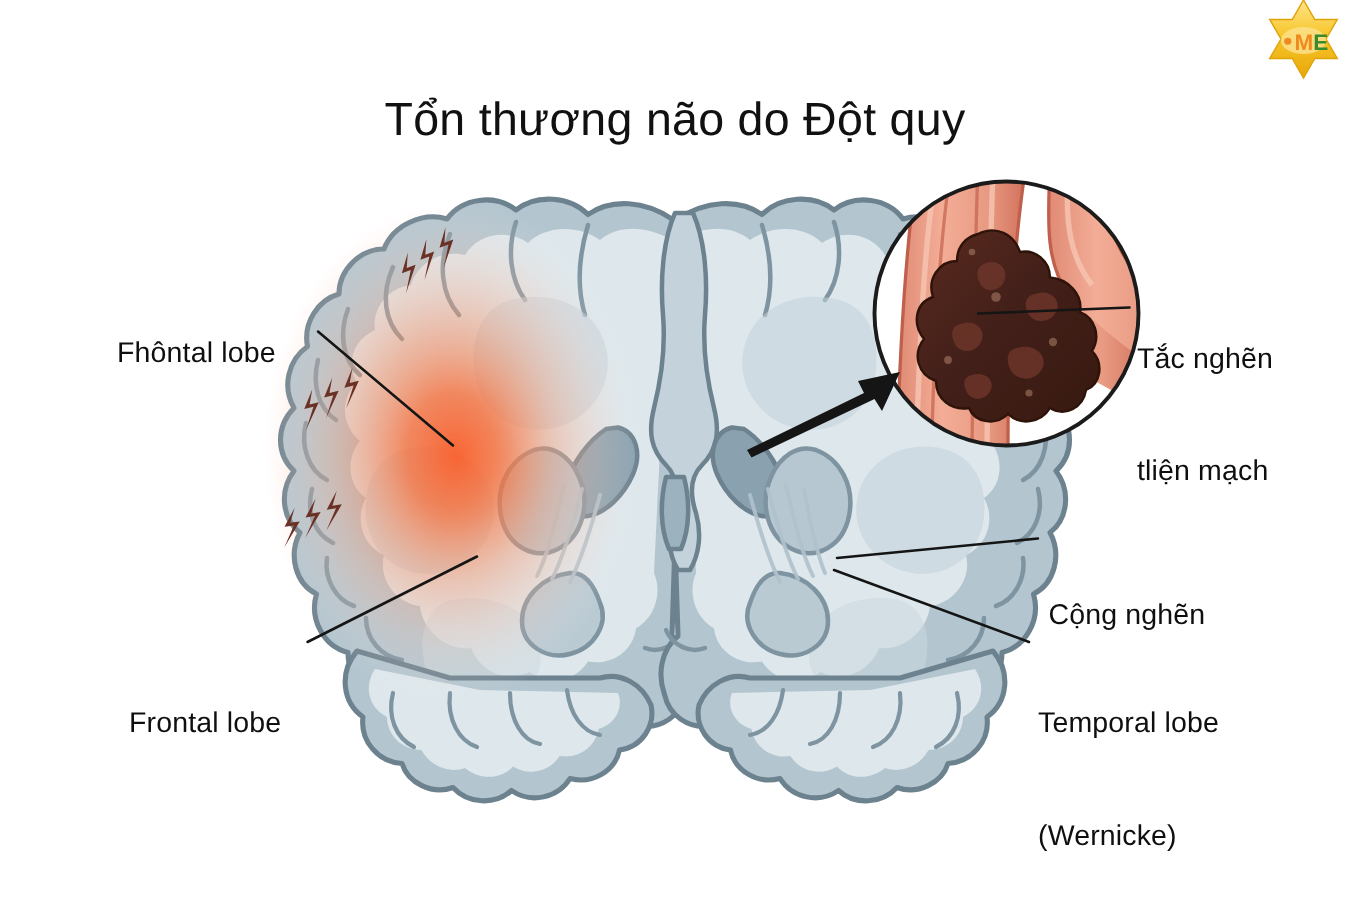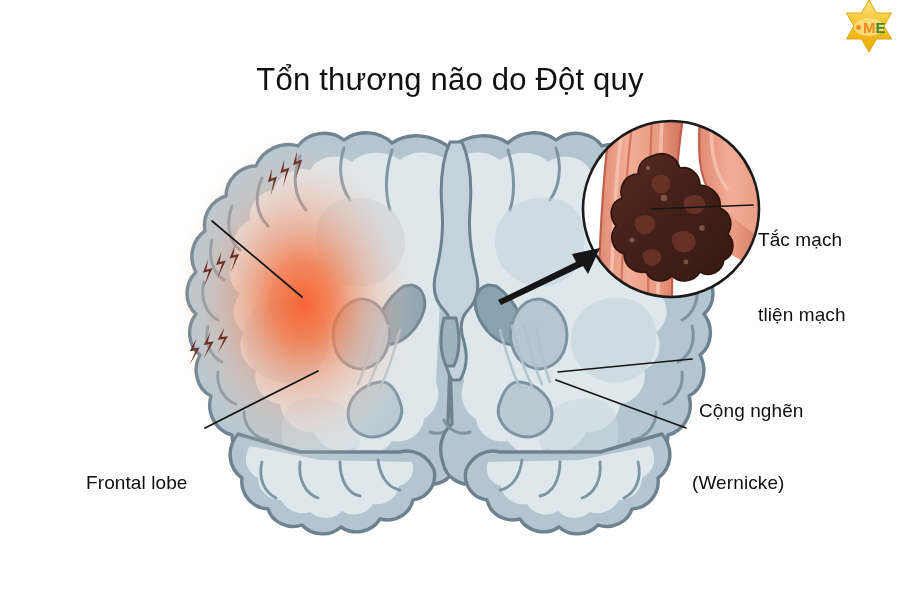--- a/index.html
+++ b/index.html
@@ -479,32 +479,34 @@
         <circle cx="-10.5" cy="1.5" r="2.4" fill="#f08a1e"></circle>
         <text x="-6" y="7" font-family="'Liberation Sans', sans-serif" font-size="15" font-weight="bold" fill="#f08a1e">M</text>
         <text x="6.5" y="7" font-family="'Liberation Sans', sans-serif" font-size="15" font-weight="bold" fill="#3a8a2e">E</text>
       </g>
     </g>
   </svg>
 
   <div id="page-title-el">Tổn thương não do Đột quy</div>
 
   <div class="label" id="label-frontal-broca">
+    <div>Fhôntal lobe</div>
   </div>
 
   <div class="label" id="label-frontal-lobe">
     <div>Frontal lobe</div>
   </div>
 
   <div class="label" id="label-occlusion">
-    <div>Tắc mạch</div>
+    <div>Tắc nghẽn</div>
     <div>tliện mạch</div>
   </div>
 
   <div class="label" id="label-cong-tlien">
     <div>Cộng nghẽn</div>
   </div>
 
   <div class="label" id="label-temporal">
+    <div>Temporal lobe</div>
     <div>(Wernicke)</div>
   </div>
 
 </div>
 
 </body></html>

